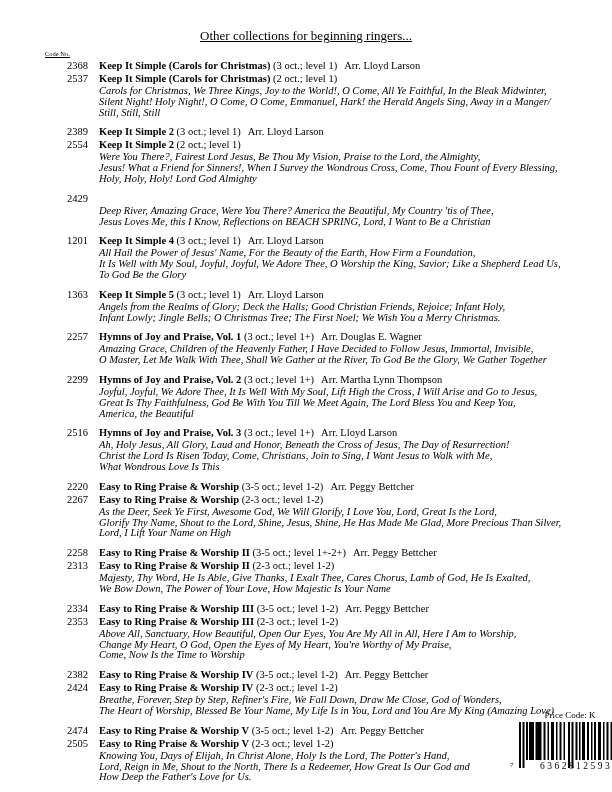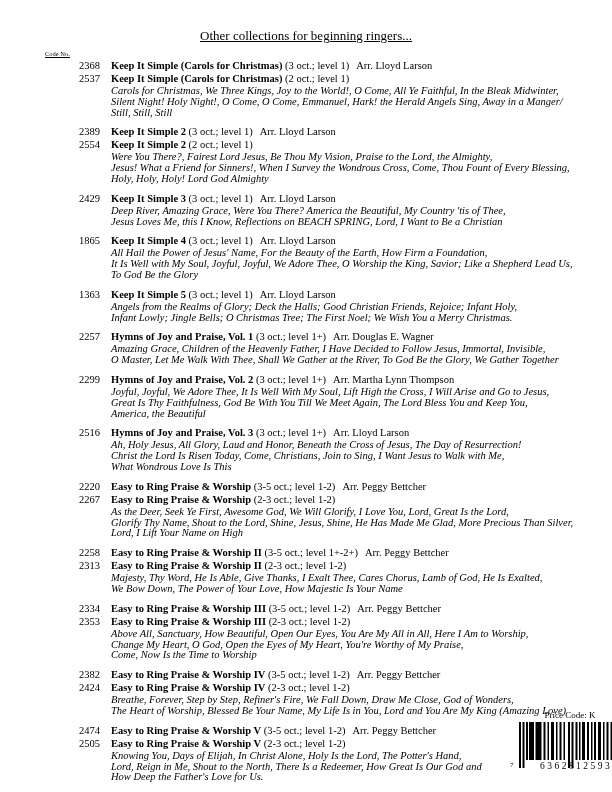--- a/index.html
+++ b/index.html
@@ -10,21 +10,21 @@
   }
   .page-header{
     margin-top:28px;text-align:center;font-size:13px;
     text-decoration:underline;
   }
   .code-label{
     margin-left:45px;margin-top:6px;font-size:6.5px;
     text-decoration:underline;
   }
   .entries{margin-top:2px;}
-  .group{margin-bottom:7px;padding-left:12px;}
+  .group{margin-bottom:7px;}
   .entry-row{display:flex;font-size:10.5px;line-height:13px;}
   .code{flex:none;width:32px;margin-left:56px;text-align:right;}
   .title-line{margin-left:11px;white-space:nowrap;}
   .title{font-weight:bold;}
   .info{font-weight:normal;}
   .arr{margin-left:7px;}
   .songs{
     margin-left:99px;margin-top:1px;
     font-style:italic;font-size:10.5px;line-height:10.8px;
   }
@@ -75,30 +75,29 @@
       </div>
       <div class="songs">
         <div class="song-line">Were You There?, Fairest Lord Jesus, Be Thou My Vision, Praise to the Lord, the Almighty,</div>
         <div class="song-line">Jesus! What a Friend for Sinners!, When I Survey the Wondrous Cross, Come, Thou Fount of Every Blessing,</div>
         <div class="song-line">Holy, Holy, Holy! Lord God Almighty</div>
       </div>
     </div>
     <div class="group">
       <div class="entry-row">
         <span class="code">2429</span>
-        <span class="title-line"><span class="title">Keep It Simple 3</span><span class="info"> (3 oct.; level 1)</span><span class="arr">Arr. Lloyd Larson</span></span>
       </div>
       <div class="songs">
         <div class="song-line">Deep River, Amazing Grace, Were You There? America the Beautiful, My Country 'tis of Thee,</div>
         <div class="song-line">Jesus Loves Me, this I Know, Reflections on BEACH SPRING, Lord, I Want to Be a Christian</div>
       </div>
     </div>
     <div class="group">
       <div class="entry-row">
-        <span class="code">1865</span>
+        <span class="code">1201</span>
         <span class="title-line"><span class="title">Keep It Simple 4</span><span class="info"> (3 oct.; level 1)</span><span class="arr">Arr. Lloyd Larson</span></span>
       </div>
       <div class="songs">
         <div class="song-line">All Hail the Power of Jesus' Name, For the Beauty of the Earth, How Firm a Foundation,</div>
         <div class="song-line">It Is Well with My Soul, Joyful, Joyful, We Adore Thee, O Worship the King, Savior; Like a Shepherd Lead Us,</div>
         <div class="song-line">To God Be the Glory</div>
       </div>
     </div>
     <div class="group">
       <div class="entry-row">

